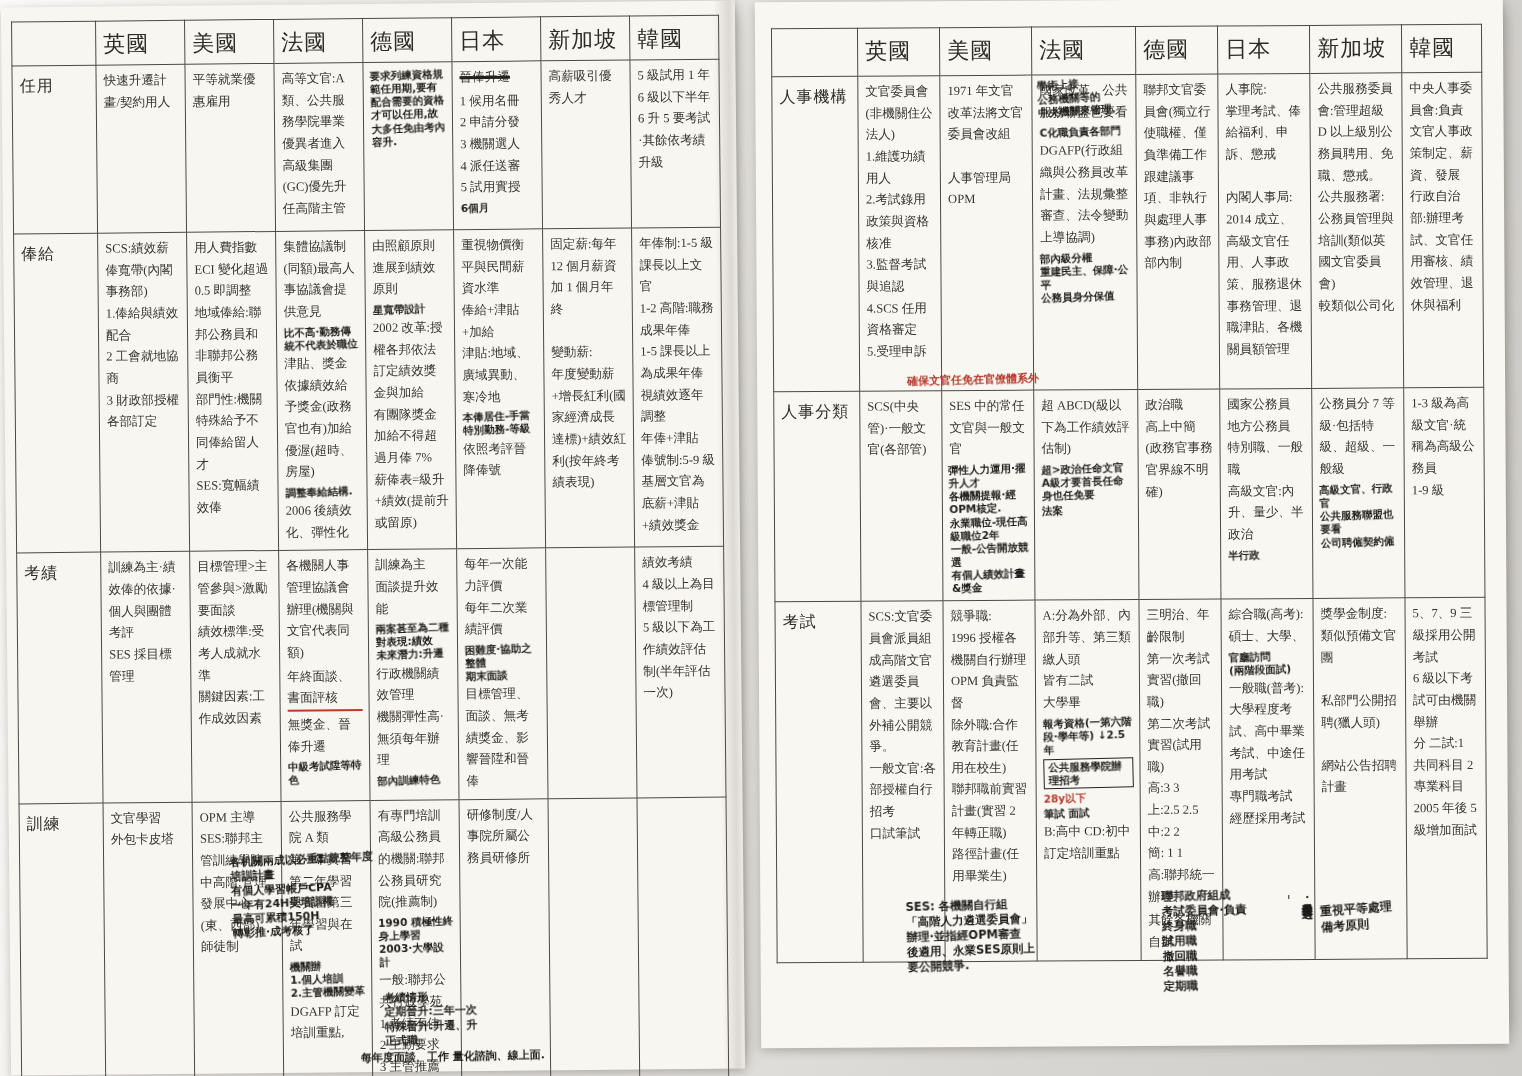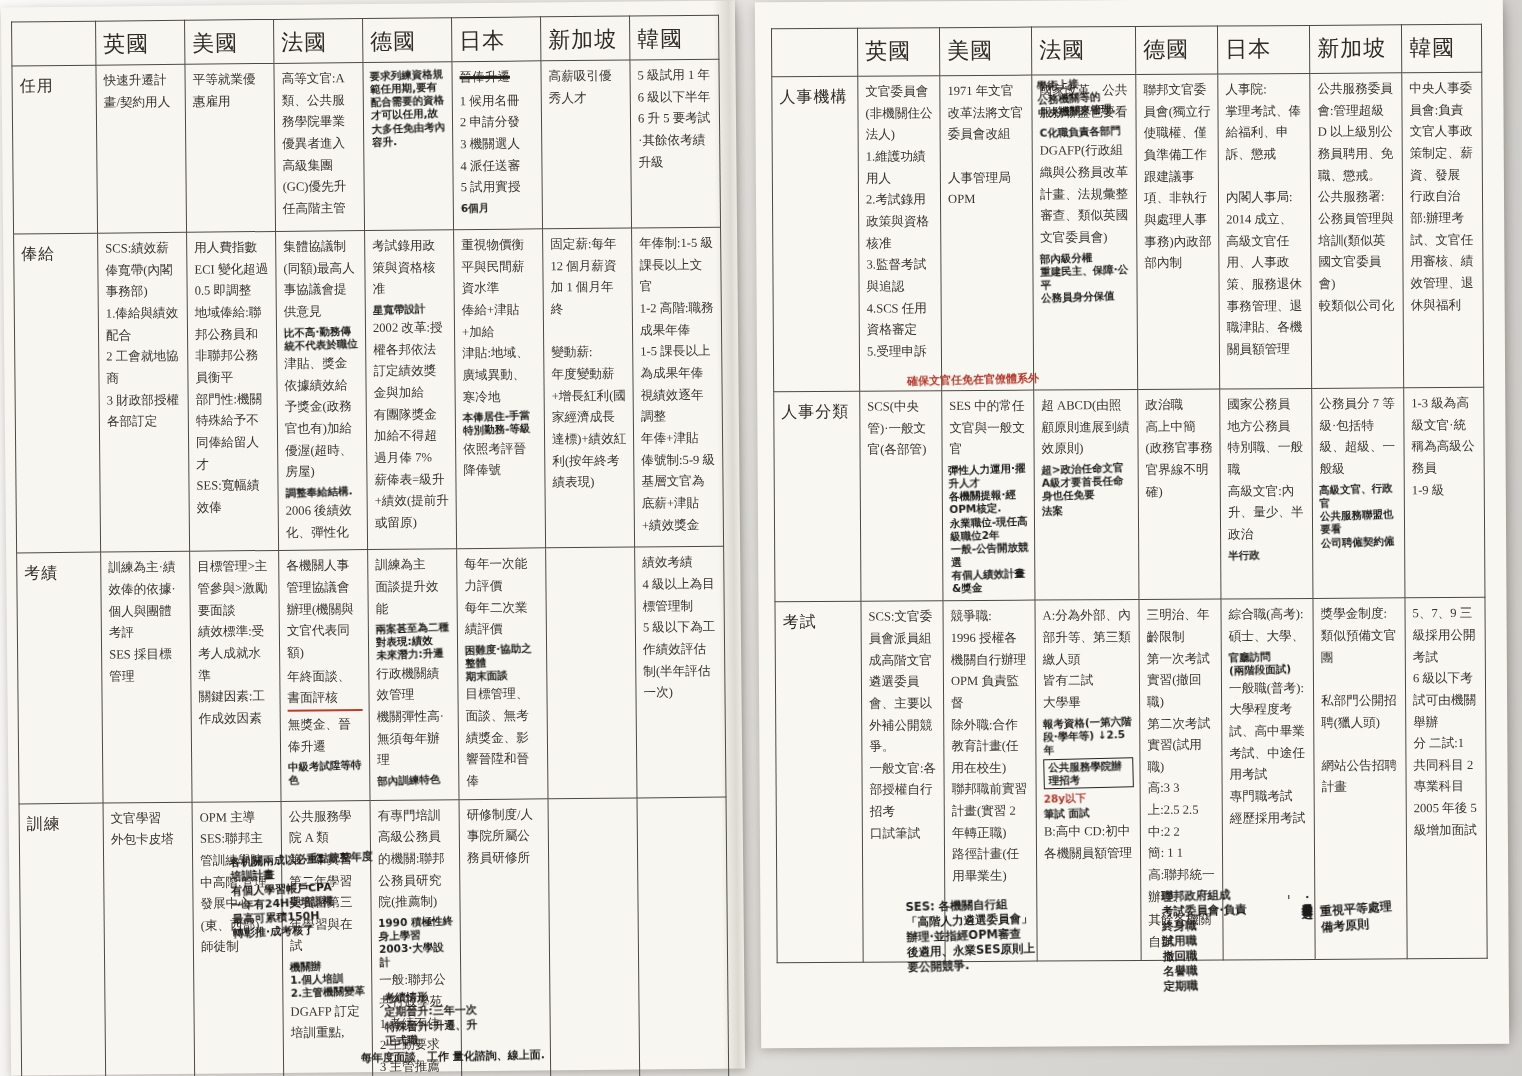--- a/index.html
+++ b/index.html
@@ -121,21 +121,21 @@
 SES:寬幅績效俸</div>
             </td>
             <td>
               <div class="seg-t">集體協議制(同額)最高人事協議會提供意見</div>
               <div class="seg-h">比不高·勤務傳統不代表於職位</div>
               <div class="seg-t">津貼、獎金依據績效給予獎金(政務官也有)加給優渥(超時、房屋)</div>
               <div class="seg-h">調整奉給結構.</div>
               <div class="seg-t">2006 後績效化、彈性化</div>
             </td>
             <td>
-              <div class="seg-t">考試錄用政策與資格核准</div>
+              <div class="seg-t">由照顧原則進展到績效原則</div>
               <div class="seg-h">星寬帶設計</div>
               <div class="seg-t">2002 改革:授權各邦依法訂定績效獎金與加給
 有團隊獎金
 加給不得超過月俸 7%
 薪俸表=級升+績效(提前升或留原)</div>
             </td>
             <td>
               <div class="seg-t">重視物價衡平與民間薪資水準
 俸給+津貼+加給
 津貼:地域、廣域異動、寒冷地</div>
@@ -283,21 +283,21 @@
             </td>
             <td>
               <div class="seg-t">1971 年文官改革法將文官委員會改組
 
 人事管理局
 OPM</div>
             </td>
             <td>
               <div class="seg-t">國家改革、公共服務聯盟也要看</div>
               <div class="seg-h">C化職負責各部門</div>
-              <div class="seg-t">DGAFP(行政組織與公務員改革計畫、法規彙整審查、類似英國文官委員會)</div>
+              <div class="seg-t">DGAFP(行政組織與公務員改革計畫、法規彙整審查、法令變動上導協調)</div>
               <div class="seg-h">部內級分權
 重建民主、保障·公平
 公務員身分保值</div>
             </td>
             <td>
               <div class="seg-t">聯邦文官委員會(獨立行使職權、僅負準備工作跟建議事項、非執行與處理人事事務)內政部部內制</div>
             </td>
             <td>
               <div class="seg-t">人事院:
 掌理考試、俸給福利、申訴、懲戒
@@ -323,21 +323,21 @@
             </td>
             <td>
               <div class="seg-t">SES 中的常任文官與一般文官</div>
               <div class="seg-h">彈性人力運用·擢升人才
 各機關提報·經OPM核定.
 永業職位-現任高級職位2年
 一般-公告開放競選
 有個人績效計畫&amp;獎金</div>
             </td>
             <td>
-              <div class="seg-t">超 ABCD(由照顧原則進展到績效原則)</div>
+              <div class="seg-t">超 ABCD(級以下為工作績效評估制)</div>
               <div class="seg-h">超&gt;政治任命文官
 A級才要首長任命
 身也任免要</div>
               <div class="seg-h">法案</div>
             </td>
             <td>
               <div class="seg-t">政治職
 高上中簡
 (政務官事務官界線不明確)</div>
             </td>
@@ -369,21 +369,21 @@
             <td>
               <div class="seg-t">競爭職:
 1996 授權各機關自行辦理 OPM 負責監督
 除外職:合作教育計畫(任用在校生)
 聯邦職前實習計畫(實習 2 年轉正職)
 路徑計畫(任用畢業生)</div>
             </td>
             <td><div class="seg-t">A:分為外部、內部升等、第三類繳人頭
 皆有二試
 大學畢</div><div class="seg-h">報考資格(一第六階段·學年等)  ↓2.5年</div><div class="seg-h seg-box">公共服務學院辦理招考</div><div class="seg-h seg-red">28y以下</div><div class="seg-h">筆試   面試</div><div class="seg-t">B:高中 CD:初中
-各機關員額管理</div></td>
+訂定培訓重點</div></td>
             <td>
               <div class="seg-t">三明治、年齡限制
 第一次考試
 實習(撤回職)
 第二次考試
 實習(試用職)
 高:3 3
 上:2.5 2.5
 中:2 2
 簡: 1 1

